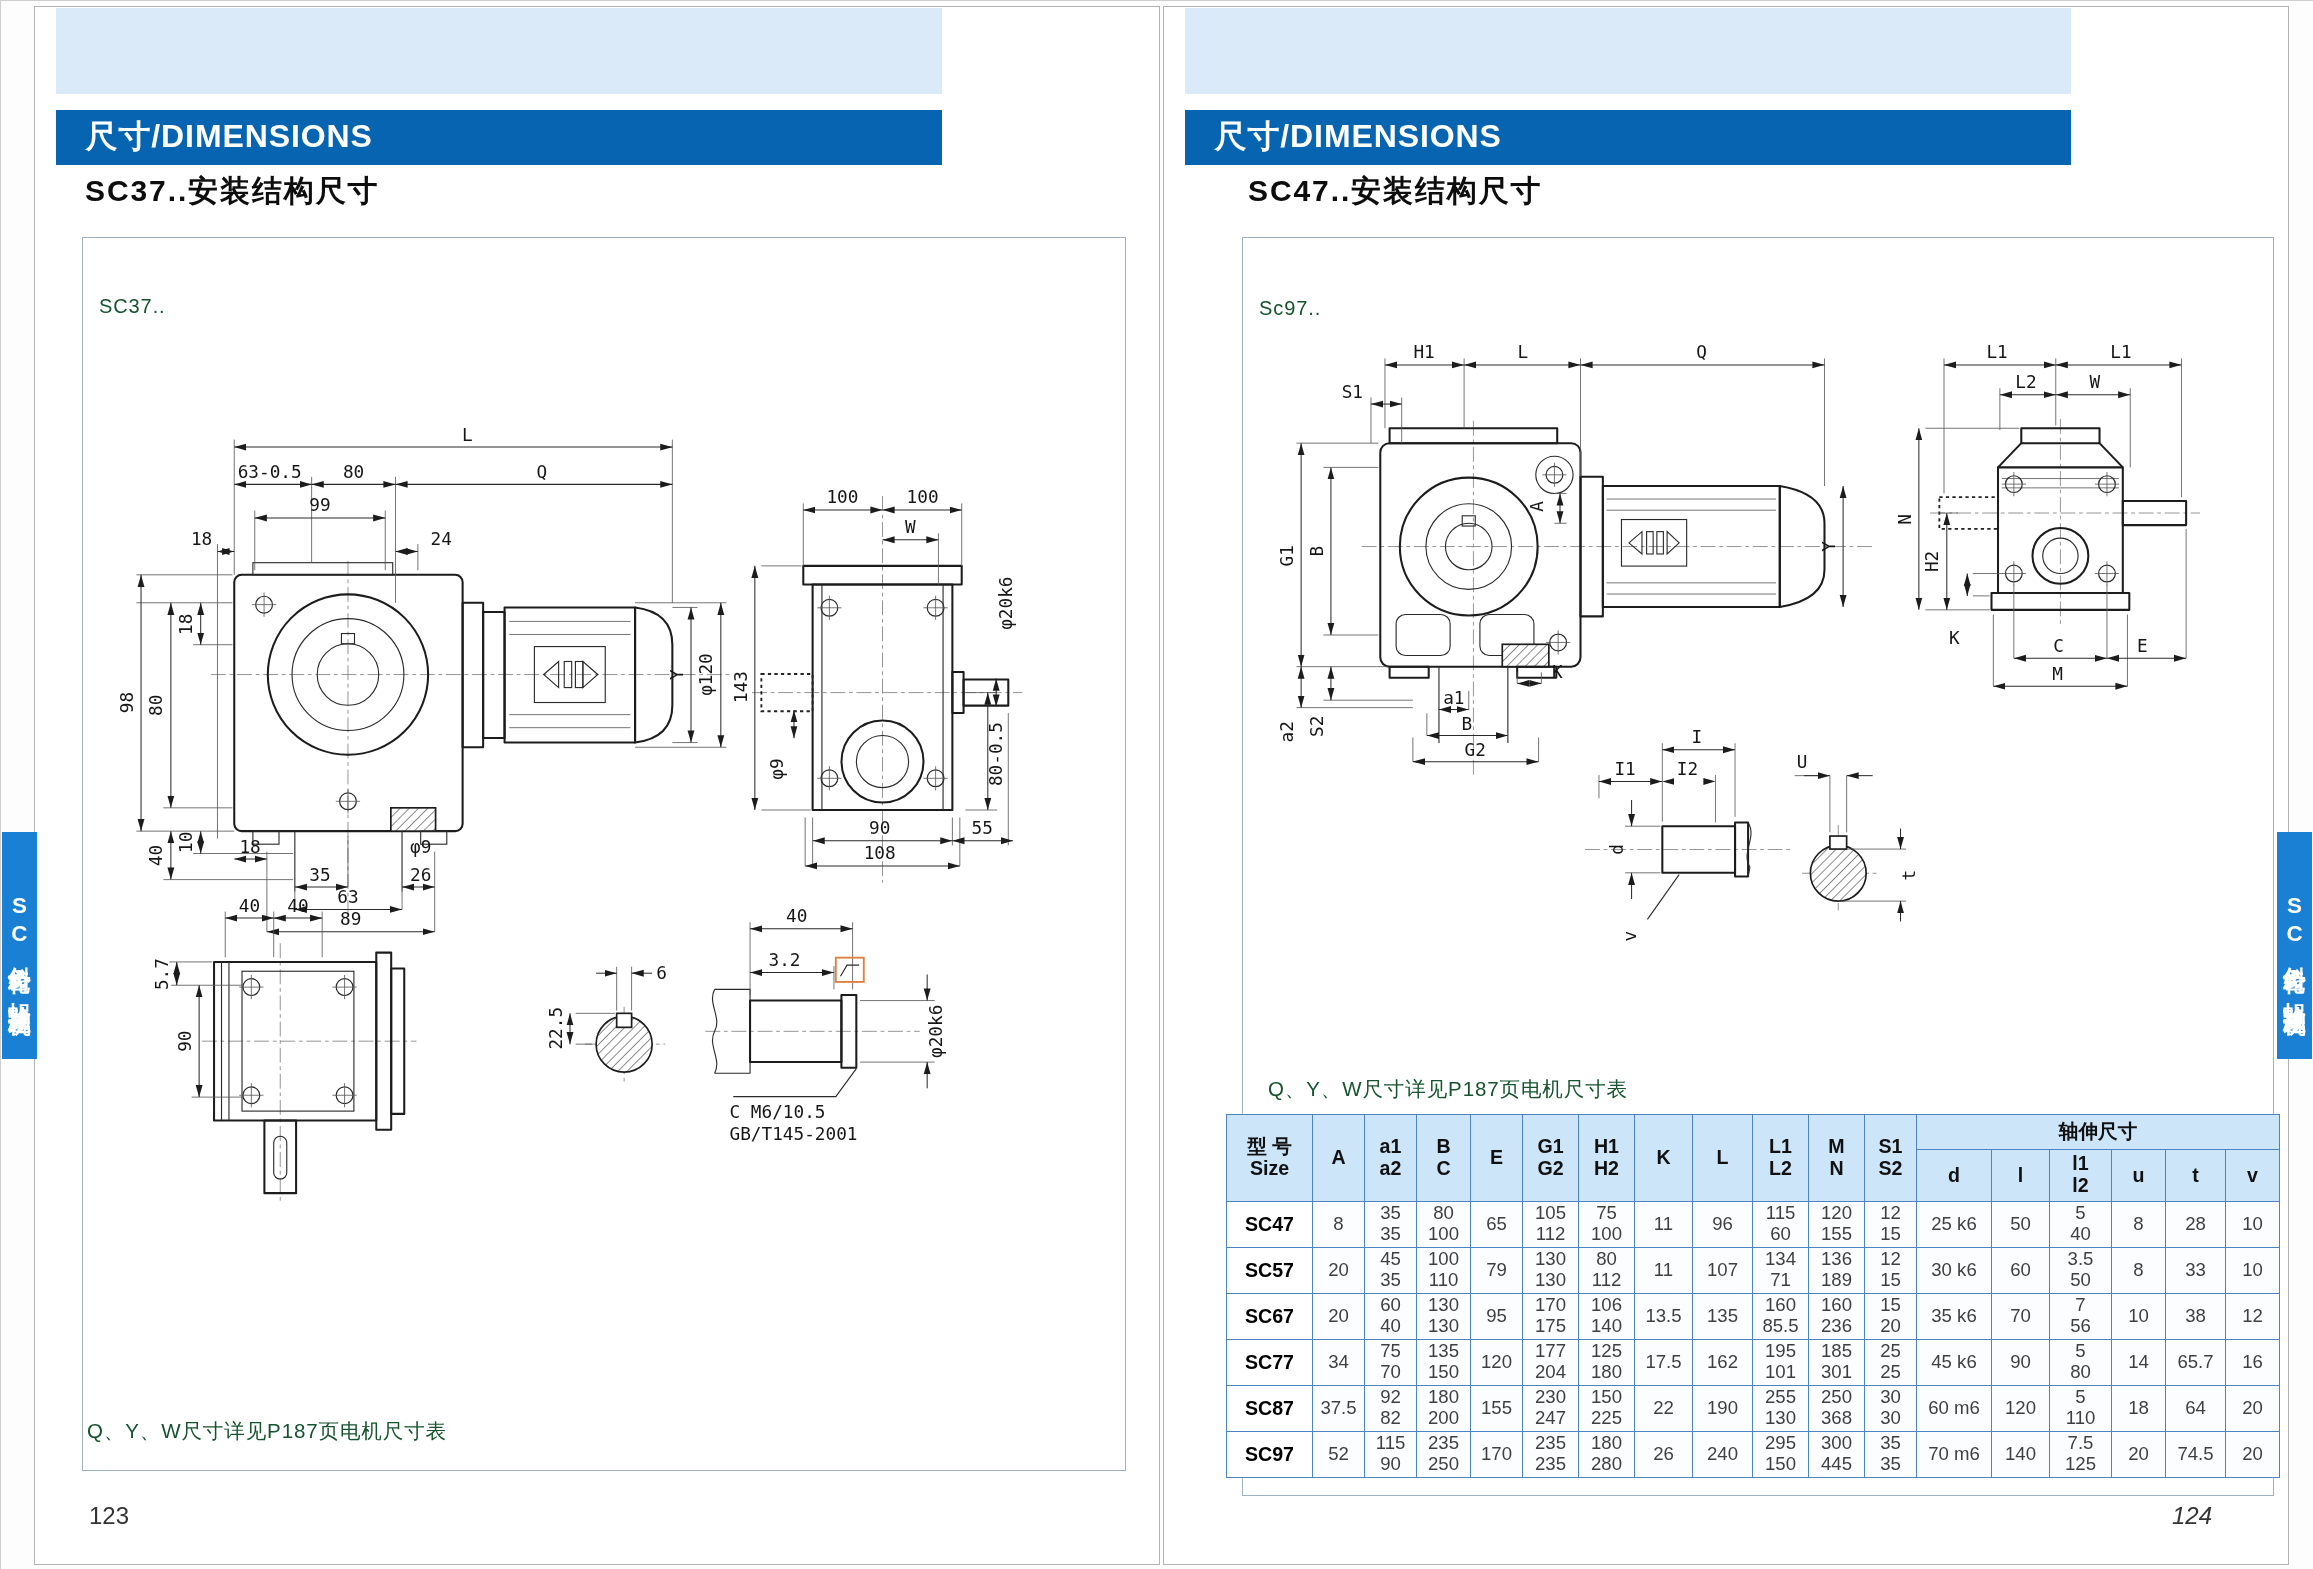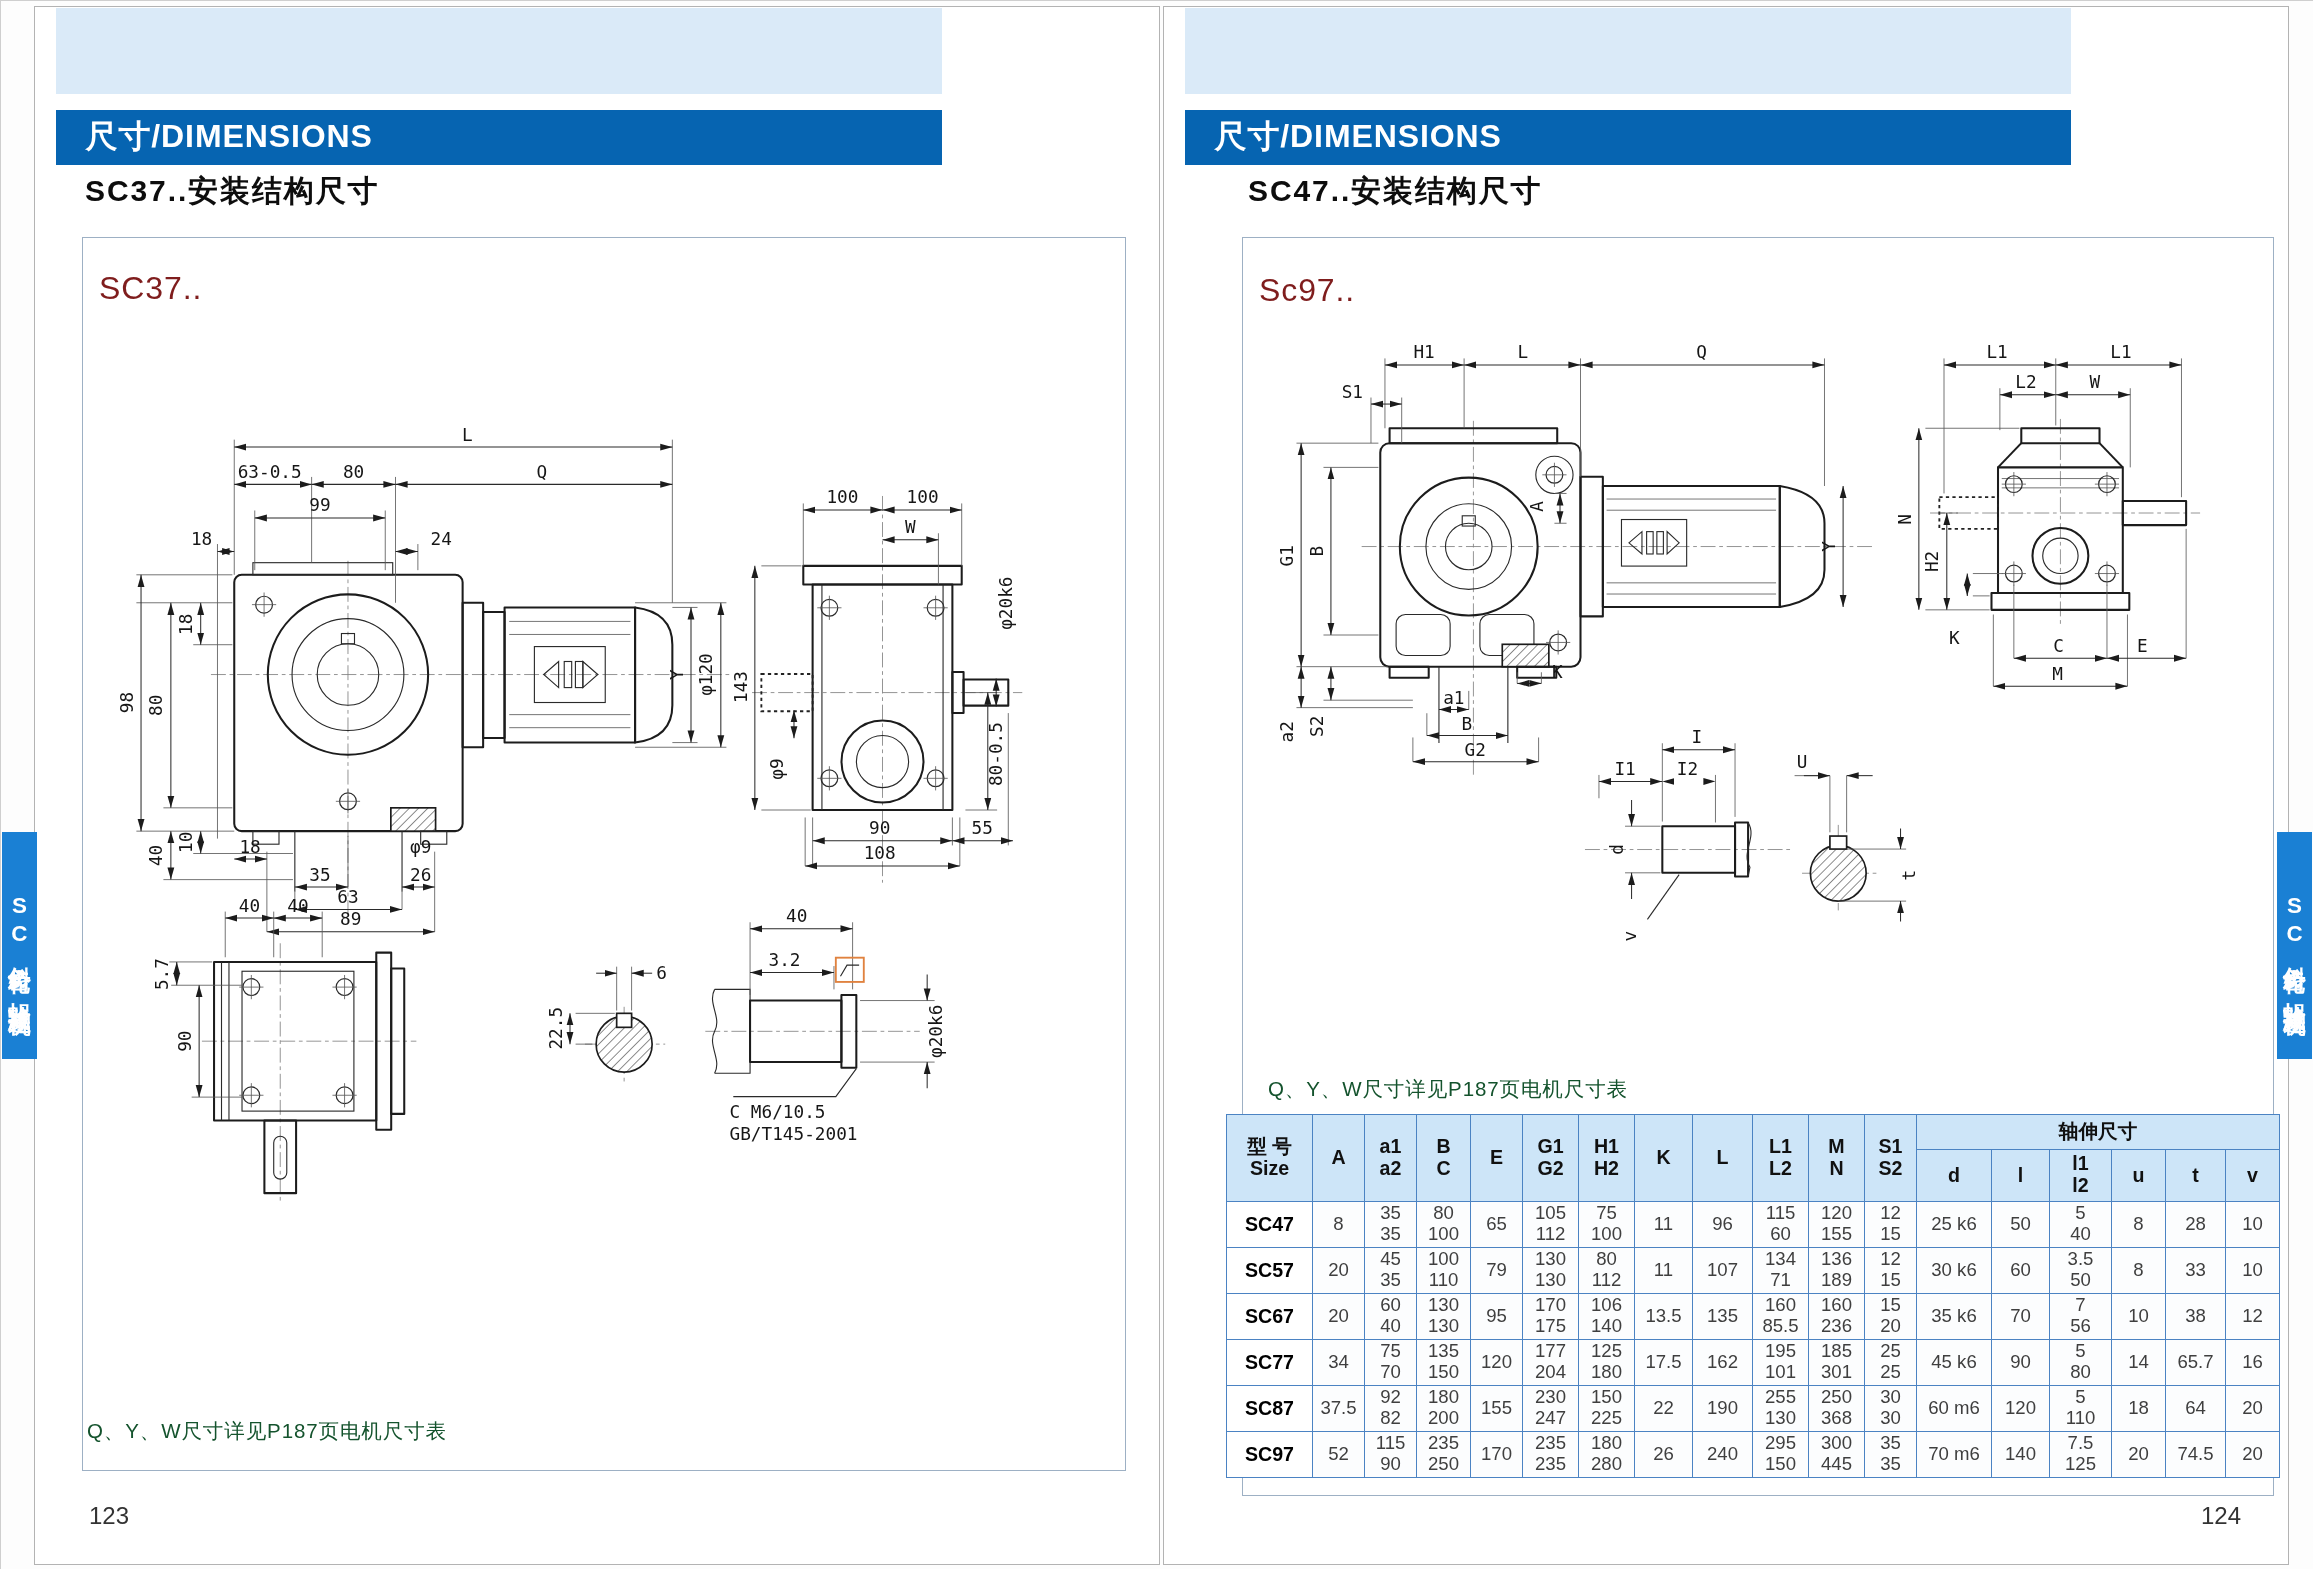--- a/index.html
+++ b/index.html
@@ -9,21 +9,21 @@
   #page-left{left:34px;}
   #page-right{left:1163px;}
   .band{position:absolute;left:20.5px;top:1.9px;width:886px;height:86px;background:#daeaf8;}
   .titlebar{position:absolute;left:20.5px;top:103px;width:886px;height:55px;background:#0664b1;
     color:#fff;font-weight:bold;font-size:32px;display:flex;align-items:center;padding-left:30px;
     box-sizing:border-box;letter-spacing:0.9px;}
   .page-title{position:absolute;left:50px;top:164px;font-size:30px;font-weight:bold;color:#0d0d0d;letter-spacing:1.9px;}
   .content-box{position:absolute;border:0.9px solid #9db0c4;background:#fff;}
   #page-left .content-box{left:47px;top:230px;width:1042px;height:1232px;}
   #page-right .content-box{left:78px;top:230px;width:1030px;height:1257px;}
-  .drawing-label{position:absolute;font-size:32px;color:#7f1d1d;letter-spacing:0.9px;}
+  .drawing-label{position:absolute;font-size:20px;color:#14532d;letter-spacing:0.9px;margin-top:25px;}
   .note{position:absolute;font-size:20.5px;color:#14532d;letter-spacing:0.9px;}
   .pagenum{position:absolute;font-size:24px;color:#333;}
   .side-tab{position:absolute;top:832px;width:35px;height:227px;background:#1a80d4;color:#fff;
     display:flex;align-items:center;justify-content:center;writing-mode:vertical-rl;
     text-orientation:upright;font-size:22.4px;font-weight:bold;letter-spacing:2.8px;}
   #tab-left{left:1.9px;}
   #tab-right{left:2277px;}
   svg{position:absolute;overflow:visible;}
   svg text{font-family:"DejaVu Sans Mono",monospace;font-size:19px;fill:#161616;}
   .ln{stroke:#1c1c1c;stroke-width:2.2;fill:none;stroke-linejoin:round;}
@@ -829,21 +829,21 @@
             <div class="pv">7.5</div>
             <div class="pv">125</div>
           </td>
         <td>20</td>
         <td>74.5</td>
         <td>20</td>
       </tr>
     </tbody>
   </table>
 
-  <div class="pagenum" style="left:1037px;top:1495px;">124</div>
+  <div class="pagenum" style="left:1008px;top:1495px;font-style:italic;">124</div>
 </div>
 
 <div class="side-tab" id="tab-left">
   <span>SC斜齿轮-蜗轮减速机</span>
 </div>
 <div class="side-tab" id="tab-right">
   <span>SC斜齿轮-蜗轮减速机</span>
 </div>
 
 

